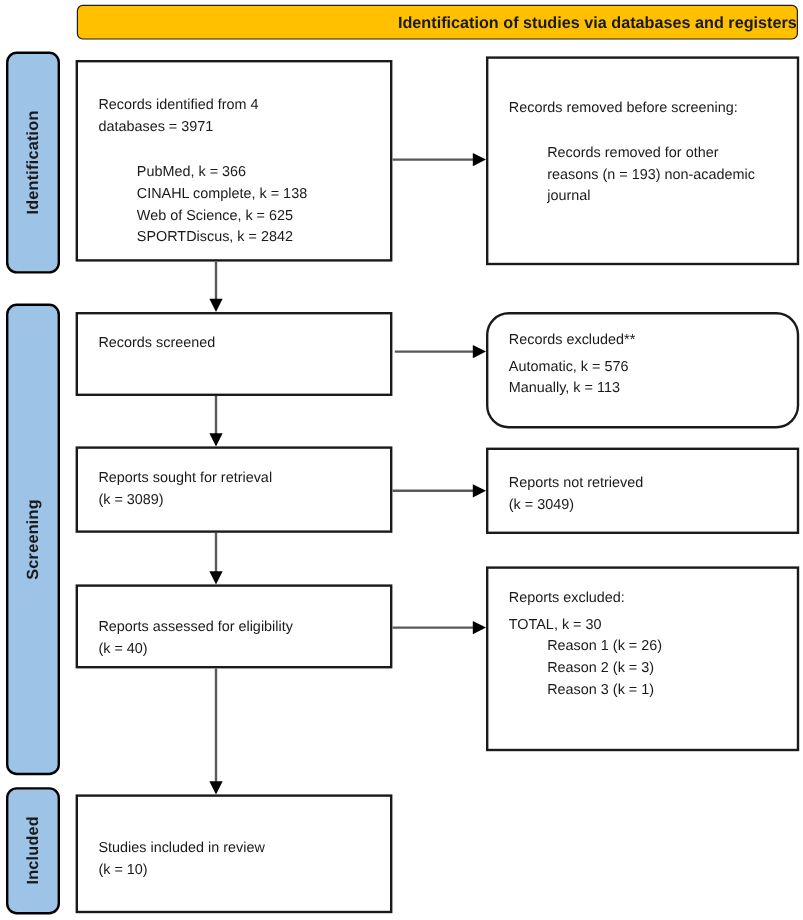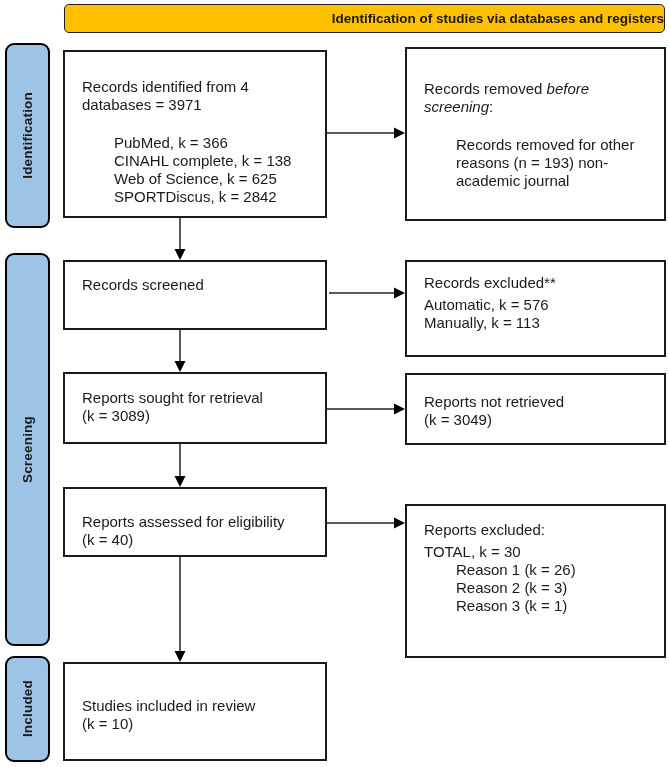--- a/index.html
+++ b/index.html
@@ -52,40 +52,40 @@
   }
   .side-identification { top: 43px;  height: 185px; }
   .side-screening      { top: 253px; height: 393px; }
   .side-included       { top: 656px; height: 106px; }
 
   .node {
     position: absolute;
     background: #ffffff;
     border: 2px solid #1a1a1a;
     box-sizing: border-box;
-    font-size: 15px;
+    font-size: 12px;
     line-height: 18px;
   }
   .col-left  { left: 63px;  width: 264px; }
   .col-right { left: 405px; width: 261px; }
 
   .box-identified   { top: 50px;  height: 168px; padding: 26px 12px 0 17px; }
   .box-removed      { top: 47px;  height: 174px; padding: 31px 12px 0 17px; }
   .box-screened     { top: 260px; height: 70px;  padding: 14px 12px 0 17px; }
-  .box-excluded     { top: 260px; height: 97px;  padding: 12px 1px 0 17px; }
+  .box-excluded     { top: 260px; height: 97px;  padding: 12px 1px 0 17px; border-radius: 19px; }
   .box-sought       { top: 372px; height: 72px;  padding: 15px 12px 16px 17px; }
   .box-notretrieved { top: 373px; height: 72px;  padding: 18px 12px 0 17px; }
   .box-assessed     { top: 487px; height: 70px;  padding: 24px 12px 0 17px; }
-  .box-repexcluded  { top: 504px; height: 154px; padding: 15px 12px 0 17px; }
+  .box-repexcluded  { top: 472px; height: 154px; padding: 15px 12px 0 17px; }
   .box-included     { top: 662px; height: 99px;  padding: 33px 12px 0 17px; }
 
   .indent { margin-left: 32px; }
   .gap-sm { margin-top: 4px; }
   .gap-md { margin-top: 20px; }
-  .italic { font-style: italic; }
+  .italic { }
 
   .arrows {
     position: absolute;
     left: 0; top: 0;
     width: 669px; height: 767px;
     pointer-events: none;
   }
 </style>
 </head>
 <body>

